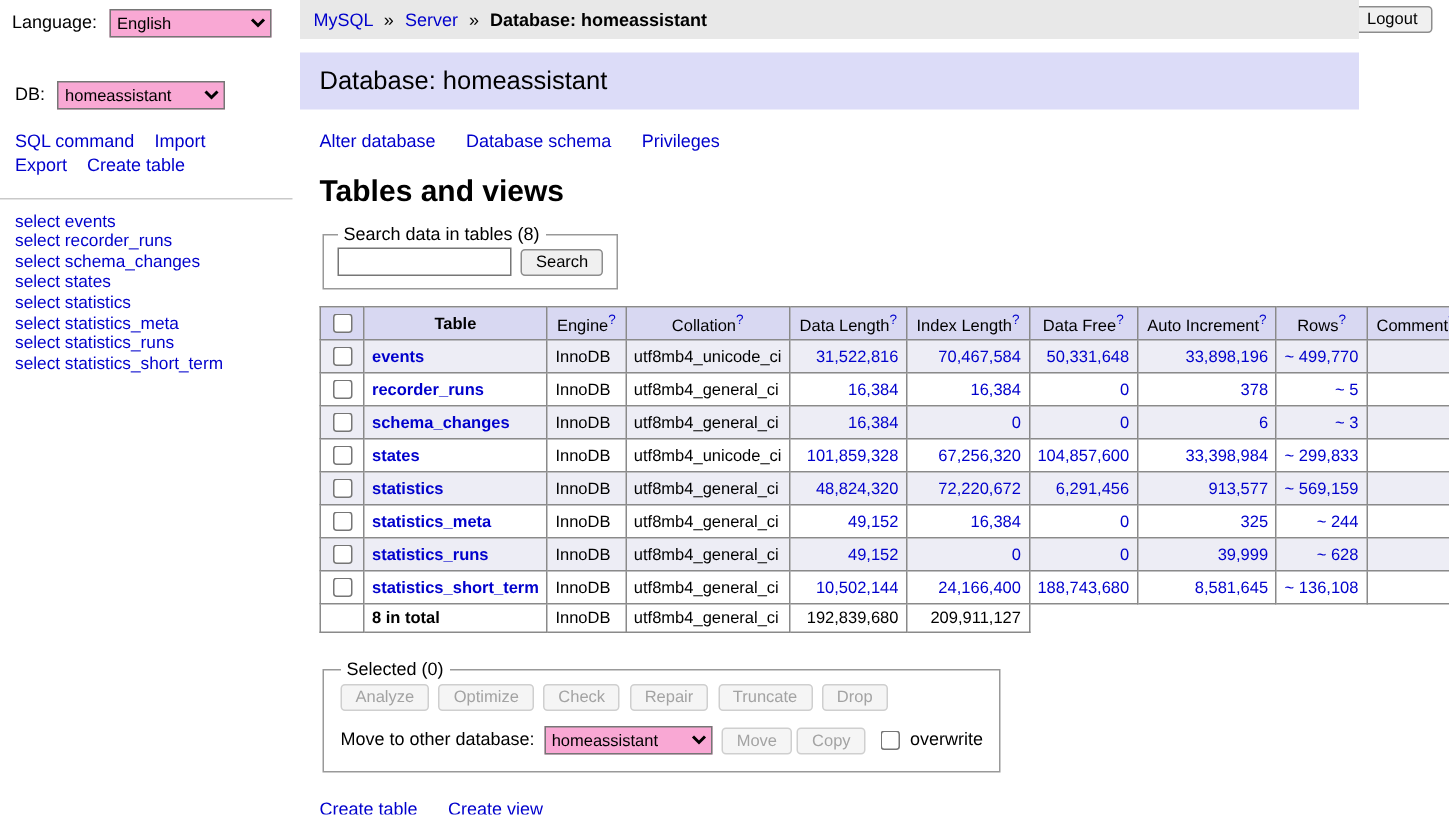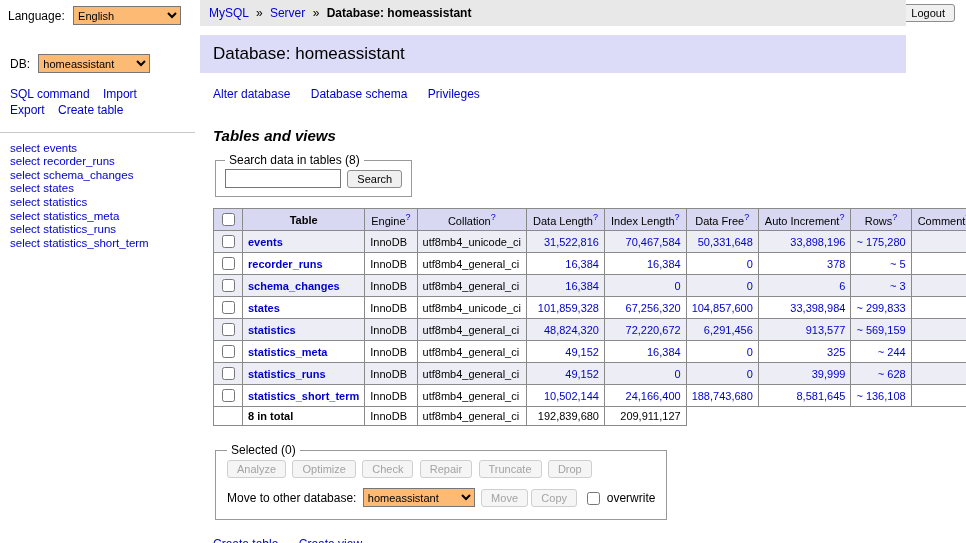--- a/index.html
+++ b/index.html
@@ -7,21 +7,21 @@
     --odd-bg:#ededf5; --panel:#e8e8e8;
   }
   *{box-sizing:border-box;}
   html,body{margin:0;padding:0;}
   body{
     width:966px;height:543px;position:relative;overflow:hidden;
     background:#fff;color:#000;
     font:12px "Liberation Sans",sans-serif;
   }
   a{color:var(--link);text-decoration:none;cursor:pointer;}
-  select{font:11px "Liberation Sans",sans-serif;background:#fdba74;border:1px solid #767676;height:19px;}
+  select{font:11px "Liberation Sans",sans-serif;background:#f9a8d4;border:1px solid #767676;height:19px;}
   button{font:11px "Liberation Sans",sans-serif;background:#f0f0f0;border:1px solid #8d8d8d;border-radius:3px;padding:2px 9px;color:#000;}
   button:disabled{color:#a3a3a3;border-color:#cfcfcf;background:#f5f5f5;}
   input[type=text]{font:11px "Liberation Sans",sans-serif;border:1px solid #767676;padding:2px 3px;height:19px;}
 
   .lang{padding:6px 0 0 8px;height:30px;}
   .lang select{width:108px;margin-left:5px;}
   .logout{position:absolute;top:4px;right:11px;}
 
   
   #sidebar{position:absolute;top:31px;left:0;width:195px;}
@@ -36,21 +36,21 @@
   .tlinks a{display:block;line-height:13.6px;font-size:11.5px;}
 
   
   #main{position:absolute;left:200px;top:0;width:706px;}
   .breadcrumb{background:var(--panel);padding:6px 9px;height:26px;}
   .breadcrumb .sep{margin:0 4px;}
   .pagetitle{margin:9px 0 0;background:var(--title-bg);font-weight:normal;font-size:17px;padding:9px 13px;}
   .content{padding-left:13px;}
   .navlinks{margin:14px 0 0;}
   .navlinks a{margin-right:17px;}
-  h3{font-size:15px;font-weight:bold;margin:26px 0 0;font-style:italic;}
+  h3{font-size:20px;font-weight:bold;margin:16px 0 0;}
 
   .searchbox{margin-top:9px;display:inline-block;border:1px solid #999;padding:2px 9px 8px;}
   legend{font-size:12px;padding:0 4px;}
   .searchbox input{width:116px;}
   .searchbox button{margin-left:3px;}
 
   table{border-collapse:collapse;margin-top:11px;font-size:11px;}
   th,td{border:1px solid #8a8a8a;padding:2px 5px;height:19px;white-space:nowrap;}
   thead th{background:var(--thead-bg);font-weight:normal;text-align:center;padding:2px 6px;}
   thead th.bold{font-weight:bold;}
@@ -150,21 +150,21 @@
       <tbody class="data">
         <tr>
           <td class="check"><input type="checkbox" style=""></td>
           <th class="tname"><a>events</a></th>
           <td>InnoDB</td>
           <td>utf8mb4_unicode_ci</td>
           <td class="num"><a>31,522,816</a></td>
           <td class="num"><a>70,467,584</a></td>
           <td class="num"><a>50,331,648</a></td>
           <td class="num"><a>33,898,196</a></td>
-          <td class="num"><a>~ 175,280</a></td>
+          <td class="num"><a>~ 499,770</a></td>
           <td></td>
         </tr>
         <tr>
           <td class="check"><input type="checkbox" style=""></td>
           <th class="tname"><a>recorder_runs</a></th>
           <td>InnoDB</td>
           <td>utf8mb4_general_ci</td>
           <td class="num"><a>16,384</a></td>
           <td class="num"><a>16,384</a></td>
           <td class="num"><a>0</a></td>

